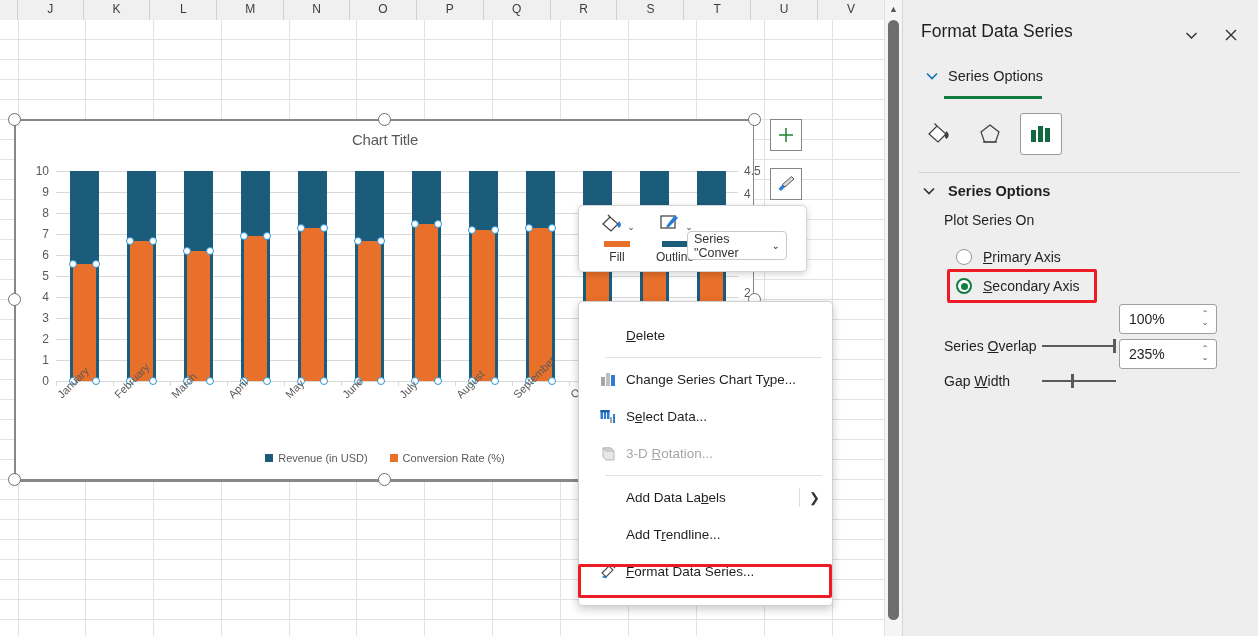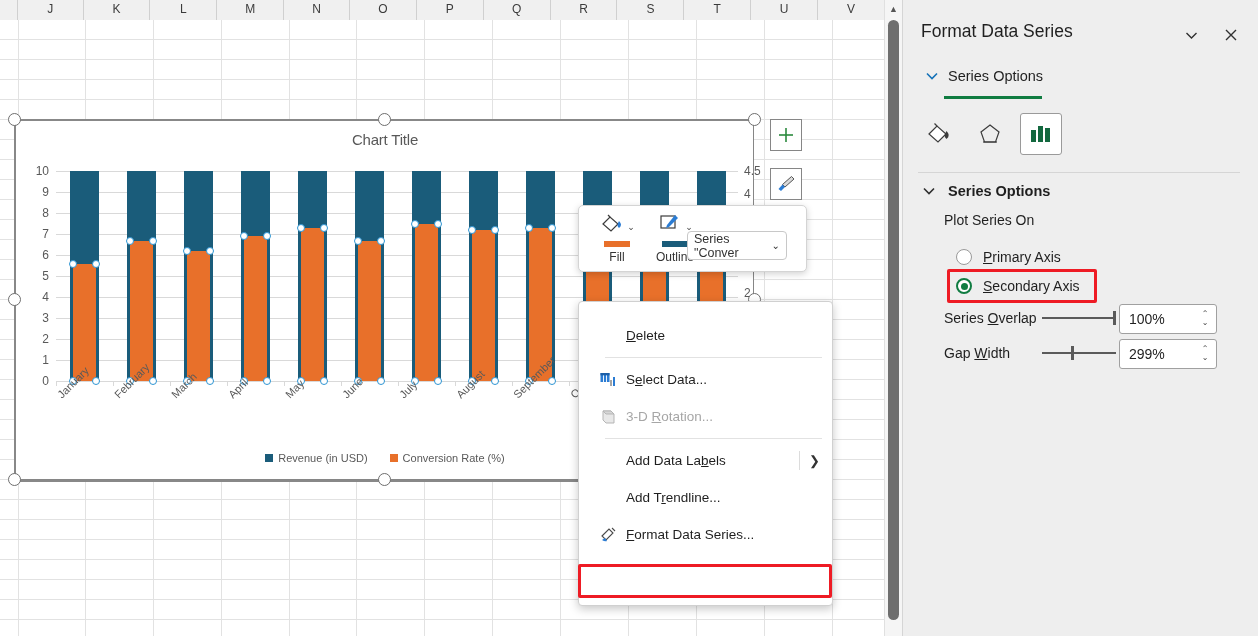--- a/index.html
+++ b/index.html
@@ -207,21 +207,21 @@
     position: absolute; left: 956px; display: flex; align-items: center; gap: 11px;
     font-size: 14px; color: #1f1f1f;
   }
   .radio-outer {
     width: 16px; height: 16px; border-radius: 50%;
     border: 1.4px solid #999; background: #ffffff;
     display: flex; align-items: center; justify-content: center;
   }
   .radio-outer.on { border-color: #107c41; border-width: 2px; }
   .radio-dot { width: 7px; height: 7px; border-radius: 50%; background: #107c41; }
-  .slider-row { position: absolute; left: 944px; display: flex; align-items: center; }
+  .slider-row { position: absolute; left: 944px; display: flex; align-items: center; margin-top: 28px; }
   .slider-label { width: 98px; font-size: 14px; color: #1f1f1f; }
   .slider-track { position: relative; width: 74px; height: 2px; background: #5a5a5a; }
   .slider-thumb { position: absolute; top: -6px; width: 3px; height: 14px; background: #5a5a5a; }
   .spin {
     position: absolute; width: 98px; height: 30px; background: #ffffff;
     border: 1px solid #a0a0a0; border-radius: 3px;
     display: flex; align-items: center; padding-left: 9px;
     font-size: 14px; color: #1f1f1f;
   }
   .spin-arrows {
@@ -509,20 +509,30 @@
   <div class="ctx-menu">
 
     <div class="ctx-item">
       <span class="ctx-icon"></span>
       <span class="ctx-text"><span class="ul">D</span>elete</span>
     </div>
 
 
     <div class="ctx-sep"></div>
 
+    <div class="ctx-item">
+      <span class="ctx-icon">
+        <svg width="18" height="17" viewBox="0 0 18 17">
+          <rect x="2" y="6" width="4" height="9" fill="#a6a6a6"></rect>
+          <rect x="7" y="2" width="4" height="13" fill="#bfbfbf"></rect>
+          <rect x="12" y="4" width="4" height="11" fill="#2b7cd3"></rect>
+        </svg>
+      </span>
+      <span class="ctx-text">Chan<span class="ul">g</span>e Series Chart T<span class="ul">y</span>pe...</span>
+    </div>
 
     <div class="ctx-item">
       <span class="ctx-icon">
         <svg width="18" height="17" viewBox="0 0 18 17">
           <rect x="1.5" y="2" width="9" height="9" fill="#2b7cd3"></rect>
           <rect x="1.5" y="2" width="9" height="2.4" fill="#1c5fa8"></rect>
           <line x1="4.5" y1="4.4" x2="4.5" y2="11" stroke="#ffffff" stroke-width="0.9"></line>
           <line x1="7.5" y1="4.4" x2="7.5" y2="11" stroke="#ffffff" stroke-width="0.9"></line>
           <rect x="11" y="9" width="2" height="6" fill="#a6a6a6"></rect>
           <rect x="14" y="6" width="2" height="9" fill="#2b7cd3"></rect>
@@ -659,20 +669,20 @@
     </span>
   </div>
 
   <div class="slider-row" style="top:345px;">
     <span class="slider-label">Gap <span class="ul">W</span>idth</span>
     <span class="slider-track">
       <span class="slider-thumb" style="left:29px"></span>
     </span>
   </div>
   <div class="spin" style="left:1119px; top:339px;">
-    <span>299%</span>
+    <span>235%</span>
     <span class="spin-arrows">
       <span>⌃</span>
       <span>⌄</span>
     </span>
   </div>
 
 </div>
 
 </body></html>

